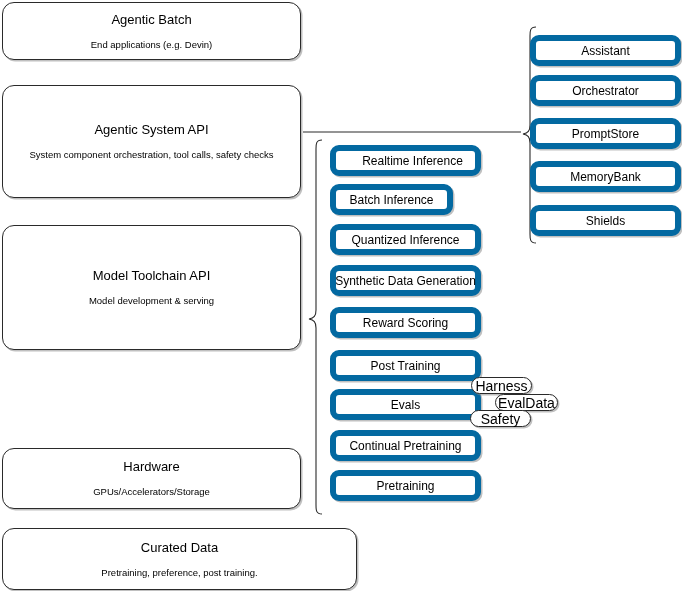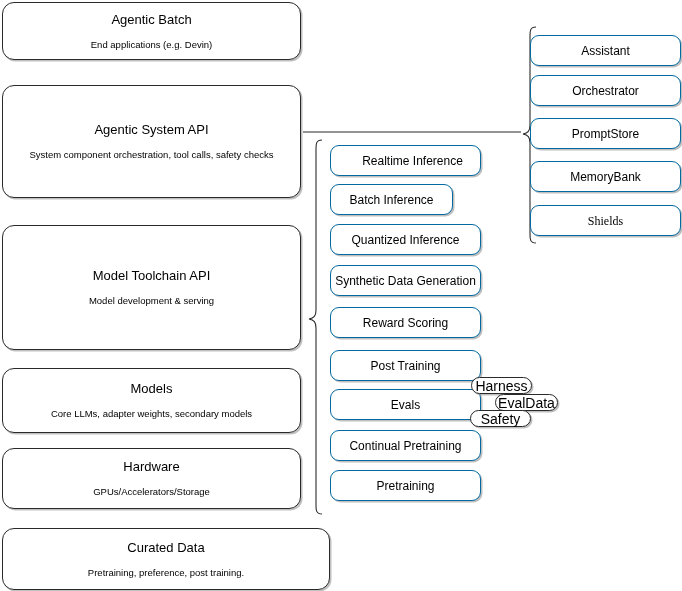--- a/index.html
+++ b/index.html
@@ -41,21 +41,21 @@
   .box .subtitle {
     font-size: 9.5px;
     line-height: 13px;
     color: #000;
     margin-top: 10px;
     white-space: nowrap;
   }
   .cap-box {
     position: absolute;
     box-sizing: border-box;
-    border: 1px solid #0369a1;
+    border: 6px solid #0369a1;
     border-radius: 9px;
     background: #ffffff;
     display: flex;
     align-items: center;
     justify-content: center;
     font-size: 12px;
     line-height: 14px;
     white-space: nowrap;
     box-shadow: 1.5px 1.5px 0 0 rgba(140,140,140,0.55);
   }
@@ -100,31 +100,27 @@
   <div class="box" style="left: 2px; top: 85px; width: 299px; height: 113px;">
     <div class="title">Agentic System API</div>
     <div class="subtitle">System component orchestration, tool calls, safety checks</div>
   </div>
 
   <div class="box" style="left: 2px; top: 225px; width: 299px; height: 125px;">
     <div class="title">Model Toolchain API</div>
     <div class="subtitle">Model development &amp; serving</div>
   </div>
 
-  <div class="box" style="left: 2px; top: 368px; width: 299px; height: 65px;">
-    <div class="title">Models</div>
-    <div class="subtitle">Core LLMs, adapter weights, secondary models</div>
-  </div>
 
   <div class="box" style="left: 2px; top: 448px; width: 299px; height: 61px;">
     <div class="title">Hardware</div>
     <div class="subtitle">GPUs/Accelerators/Storage</div>
   </div>
 
-  <div class="box" style="left: 2px; top: 528px; width: 328px; height: 62px;">
+  <div class="box" style="left: 2px; top: 528px; width: 355px; height: 62px;">
     <div class="title">Curated Data</div>
     <div class="subtitle">Pretraining, preference, post training.</div>
   </div>
 
   <svg class="connector" style="left:295px; top:118px; width:232px; height:30px;" viewBox="0 0 232 30">
     <line x1="8" y1="14" x2="226" y2="14"></line>
   </svg>
 
   <svg class="brace" style="left:296px; top:138px; width:30px; height:380px;" viewBox="0 0 30 380">
     <path d="M 26 2
@@ -189,17 +185,17 @@
   </div>
   <div class="cap-box" style="left: 530px; top: 75px; width: 151px; height: 31px;">
     <span>Orchestrator</span>
   </div>
   <div class="cap-box" style="left: 530px; top: 118px; width: 151px; height: 31px; border-radius: 9px;">
     <span>PromptStore</span>
   </div>
   <div class="cap-box" style="left: 530px; top: 161px; width: 151px; height: 31px;">
     <span>MemoryBank</span>
   </div>
-  <div class="cap-box" style="left: 530px; top: 205px; width: 151px; height: 31px; font-family: Liberation Serif, serif;">
+  <div class="cap-box" style="left: 530px; top: 205px; width: 151px; height: 31px;">
     <span>Shields</span>
   </div>
 
 </div>
 
 </body></html>

